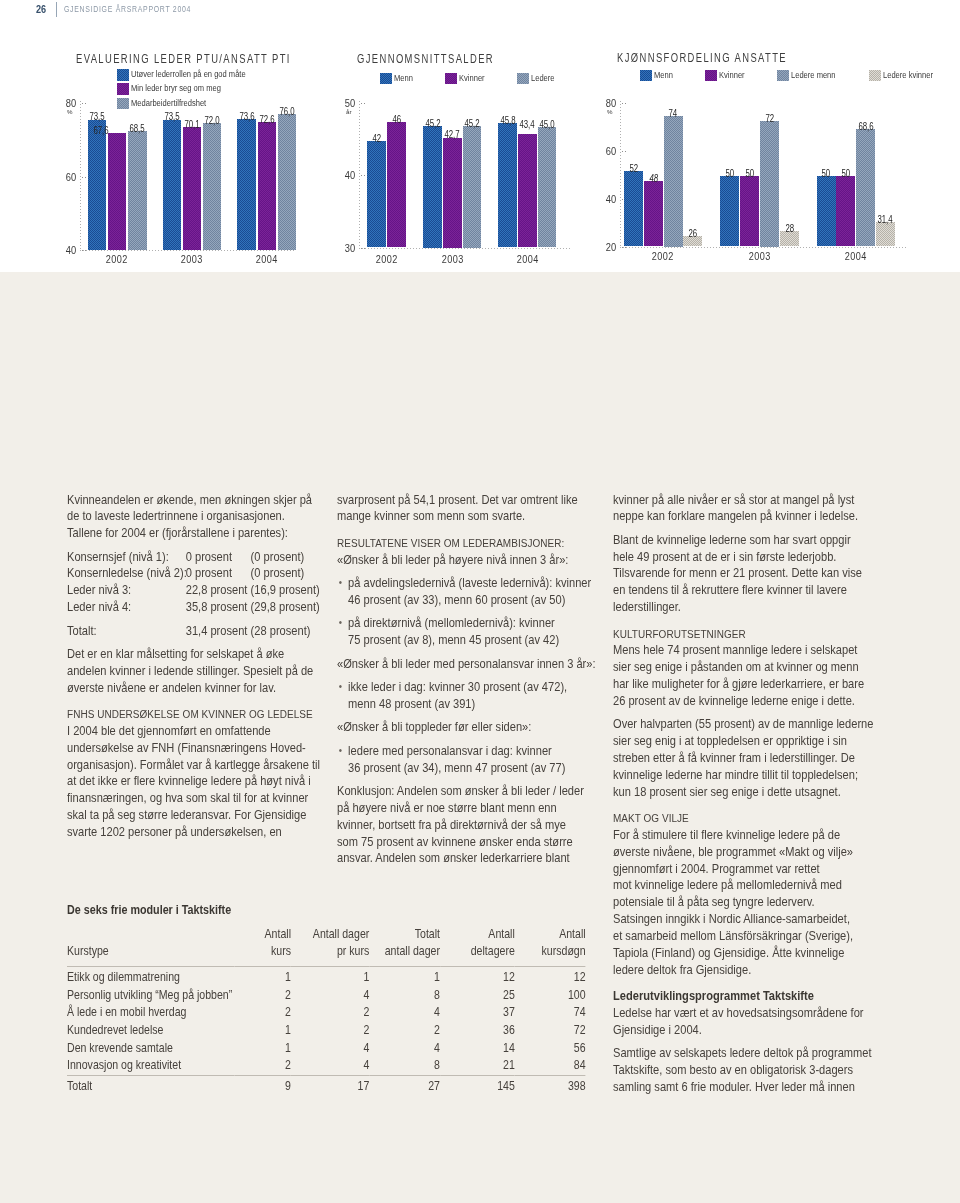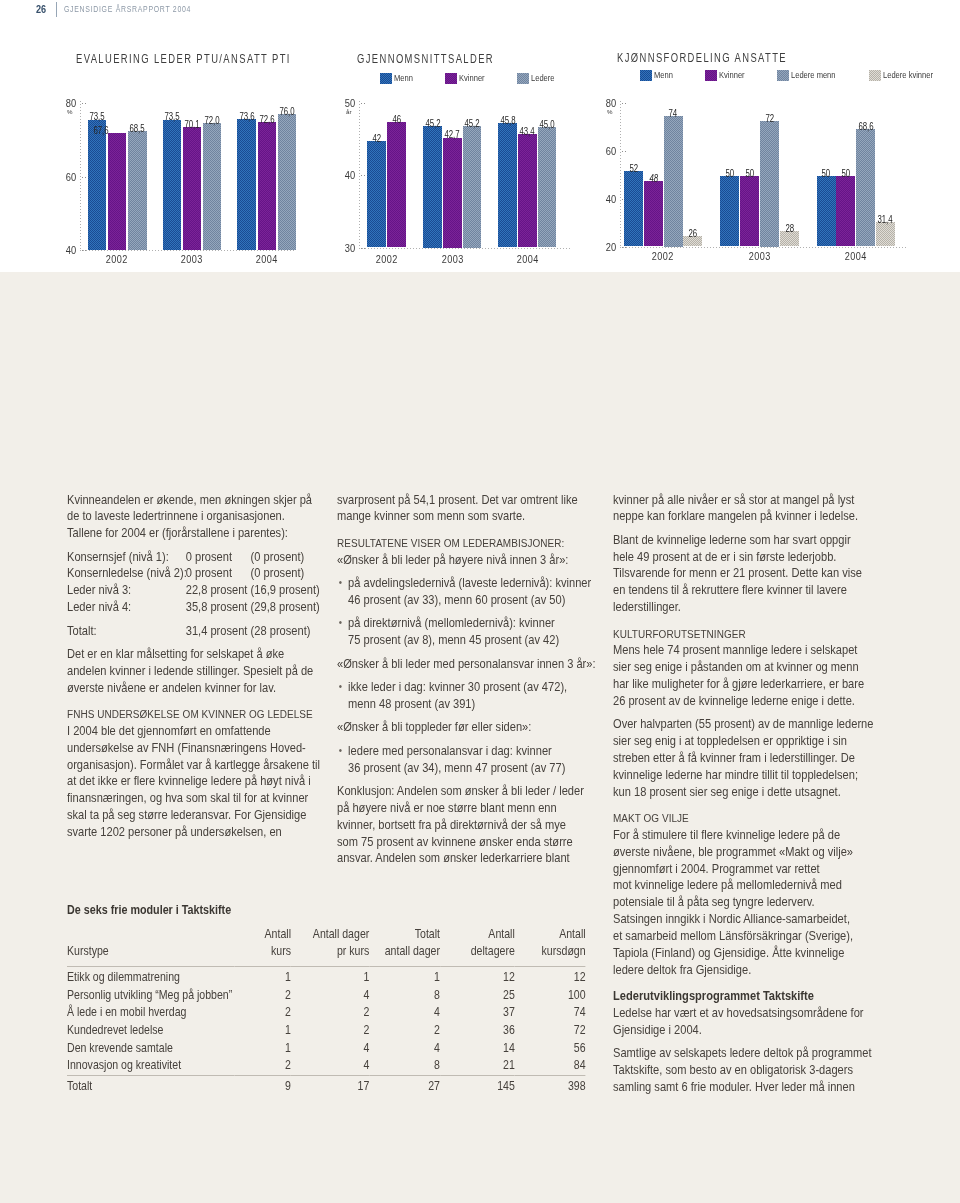--- a/index.html
+++ b/index.html
@@ -107,20 +107,34 @@
 
 <div class="page">
   <div class="hdr">
     <div class="hdr-row">
       <span class="pg-num">26</span>
       <span class="pg-sep"></span>
       <span class="pg-title">GJENSIDIGE ÅRSRAPPORT 2004</span>
     </div>
     <div class="chart">
       <div class="ch-title" style="left:76px;top:51.5px;">EVALUERING LEDER PTU/ANSATT PTI</div>
+      <div class="legend" style="left:117px;top:69.1px;">
+        <div class="lg-row" style="margin-bottom:2.8px">
+            <span class="lg-sw sw0" style="background-color: rgb(49, 116, 188);"></span>
+            <span class="lg-tx">Utøver lederrollen på en god måte</span>
+          </div>
+        <div class="lg-row" style="margin-bottom:2.8px">
+            <span class="lg-sw sw1" style="background-color: rgb(101, 20, 135);"></span>
+            <span class="lg-tx">Min leder bryr seg om meg</span>
+          </div>
+        <div class="lg-row" style="margin-bottom:2.8px">
+            <span class="lg-sw sw2" style="background-color: rgb(149, 167, 189);"></span>
+            <span class="lg-tx">Medarbeidertilfredshet</span>
+          </div>
+      </div>
       <div class="axis" style="left:79.5px;top:101px;height:150px;"></div>
       <div class="base" style="left:79.5px;top:250px;width:214.5px;"></div>
       <div class="ytick" style="left:51px;top:244.2px;width:26px;"><span>40</span></div>
       <div class="ytmark" style="left:82px;top:250.0px;"></div>
       <div class="ytick" style="left:51px;top:170.7px;width:26px;"><span>60</span></div>
       <div class="ytmark" style="left:82px;top:176.5px;"></div>
       <div class="ytick" style="left:51px;top:97.2px;width:26px;"><span>80</span></div>
       <div class="ytmark" style="left:82px;top:103.0px;"></div>
       <div class="yunit" style="left:67px;top:108px;">%</div>
       <div class="bar b0" style="left: 87.7px; top: 119.6px; width: 18.6px; height: 130.4px; background-color: rgb(49, 116, 188);"></div>
@@ -178,21 +192,21 @@
       <div class="bar b0" style="left: 423.3px; top: 126px; width: 18.8px; height: 121.5px; background-color: rgb(49, 116, 188);"></div>
       <div class="blab" style="left:415.3px;top:117.8px;width:34.8px;"><span>45,2</span></div>
       <div class="bar b1" style="left: 442.9px; top: 137.5px; width: 18.8px; height: 110px; background-color: rgb(101, 20, 135);"></div>
       <div class="blab" style="left:434.9px;top:129.3px;width:34.8px;"><span>42,7</span></div>
       <div class="bar b2" style="left: 462.5px; top: 126px; width: 18.8px; height: 121.5px; background-color: rgb(149, 167, 189);"></div>
       <div class="blab" style="left:454.5px;top:117.8px;width:34.8px;"><span>45,2</span></div>
       <div class="xlab" style="left:411.3px;top:253px;width:82.0px;"><span>2003</span></div>
       <div class="bar b0" style="left: 498.3px; top: 123.2px; width: 18.8px; height: 124.3px; background-color: rgb(49, 116, 188);"></div>
       <div class="blab" style="left:490.3px;top:115.0px;width:34.8px;"><span>45,8</span></div>
       <div class="bar b1" style="left: 517.9px; top: 134.2px; width: 18.8px; height: 113.3px; background-color: rgb(101, 20, 135);"></div>
-      <div class="blab" style="left:509.9px;top:126.0px;width:34.8px;"><span>43,4</span></div>
+      <div class="blab" style="left:509.9px;top:119px;width:34.8px;"><span>43,4</span></div>
       <div class="bar b2" style="left: 537.5px; top: 126.9px; width: 18.8px; height: 120.6px; background-color: rgb(149, 167, 189);"></div>
       <div class="blab" style="left:529.5px;top:118.7px;width:34.8px;"><span>45,0</span></div>
       <div class="xlab" style="left:486.3px;top:253px;width:82.0px;"><span>2004</span></div>
     </div>
     <div class="chart">
       <div class="ch-title" style="left:617.3px;top:50.5px;">KJØNNSFORDELING ANSATTE</div>
       <div class="legend inline" style="left:616.4px;top:69.5px;">
         <div class="lg-row">
             <span class="lg-sw sw0" style="background-color: rgb(49, 116, 188);"></span>
             <span class="lg-tx">Menn</span>

